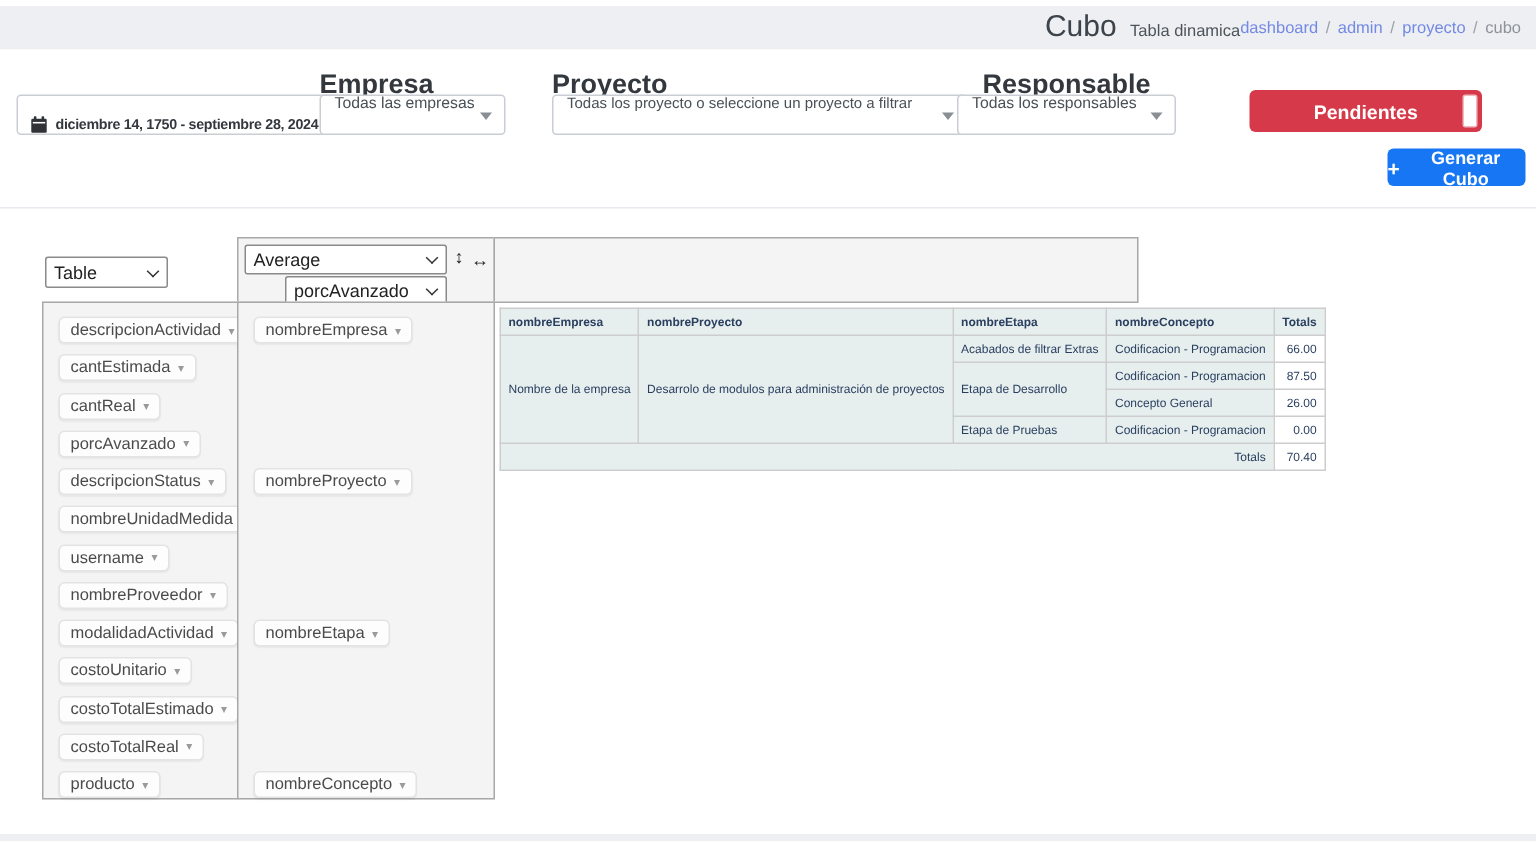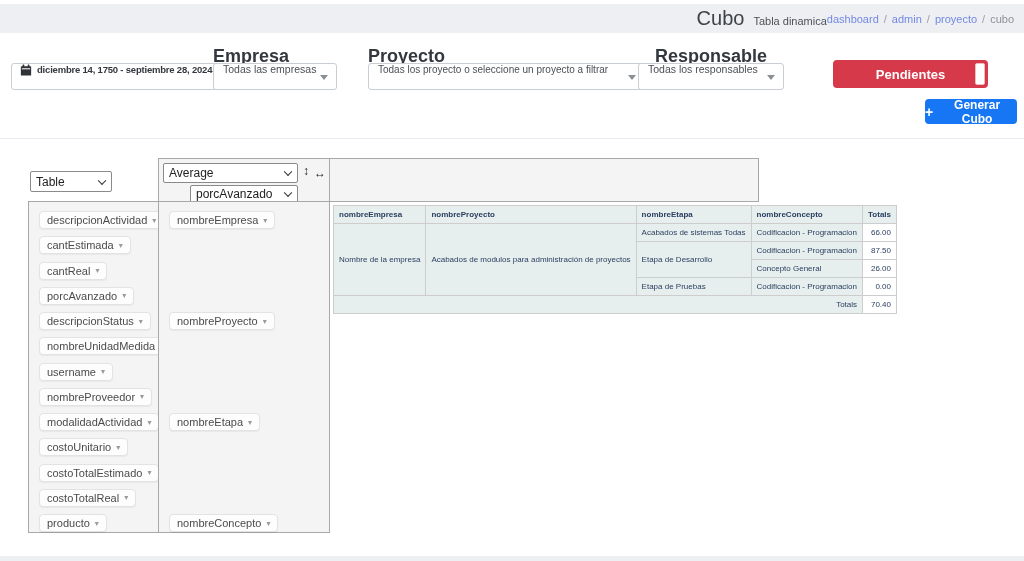--- a/index.html
+++ b/index.html
@@ -15,21 +15,21 @@
   .breadcrumb { font-size:11px; display:flex; align-items:center; gap:5px; }
   .breadcrumb a { color:#7389e4; text-decoration:none; cursor:pointer; }
   .breadcrumb .sep { color:#9aa1a9; }
   .breadcrumb .current { color:#8d939b; }
 
   
   .filterpanel { position:absolute; top:33px; left:0; right:0; height:106px; background:#fff;
                  border-bottom:1px solid #e7eaee; }
   .flabel { position:absolute; top:13px; font-size:18px; font-weight:700; color:#33383e; }
   .datecontrol { position:absolute; left:11px; top:30px; height:27px; display:inline-flex;
-                 align-items:flex-start; gap:5px; border:1px solid #c9ced4; border-radius:3px;
+                 align-items:flex-end; gap:5px; border:1px solid #c9ced4; border-radius:3px;
                  background:#fff; padding:0 8px; font-size:9.5px; letter-spacing:-0.2px;
                  font-weight:700; color:#33383e; white-space:nowrap; cursor:pointer; }
   .fselect { position:absolute; top:30px; height:27px; border:1px solid #c9ced4; border-radius:3px;
              background:#fff; font-size:10.5px; color:#4a5056; display:flex; align-items:center;
              padding:0 20px 15px 9px; white-space:nowrap; overflow:hidden; cursor:pointer; }
   .fselect.proyecto { font-size:10px; }
   .tri-gray { position:absolute; right:8px; top:50%; margin-top:-2px; width:0; height:0;
               border-left:4px solid transparent; border-right:4px solid transparent;
               border-top:5px solid #8a8f96; }
   .tri-dark { width:0; height:0; border-left:4px solid transparent; border-right:4px solid transparent;
@@ -250,22 +250,22 @@
     <tbody>
       <tr class="head">
         <th>nombreEmpresa</th>
         <th>nombreProyecto</th>
         <th>nombreEtapa</th>
         <th>nombreConcepto</th>
         <th>Totals</th>
       </tr>
       <tr>
         <th rowspan="4">Nombre de la empresa</th>
-        <th rowspan="4">Acabados de modulos para administración de proyectos</th>
-        <th>Acabados de sistemas Todas</th>
+        <th rowspan="4">Desarrolo de modulos para administración de proyectos</th>
+        <th>Acabados de filtrar Extras</th>
         <th>Codificacion - Programacion</th>
         <td class="val">66.00</td>
       </tr>
       <tr>
         <th rowspan="2">Etapa de Desarrollo</th>
         <th>Codificacion - Programacion</th>
         <td class="val">87.50</td>
       </tr>
       <tr>
         <th>Concepto General</th>

